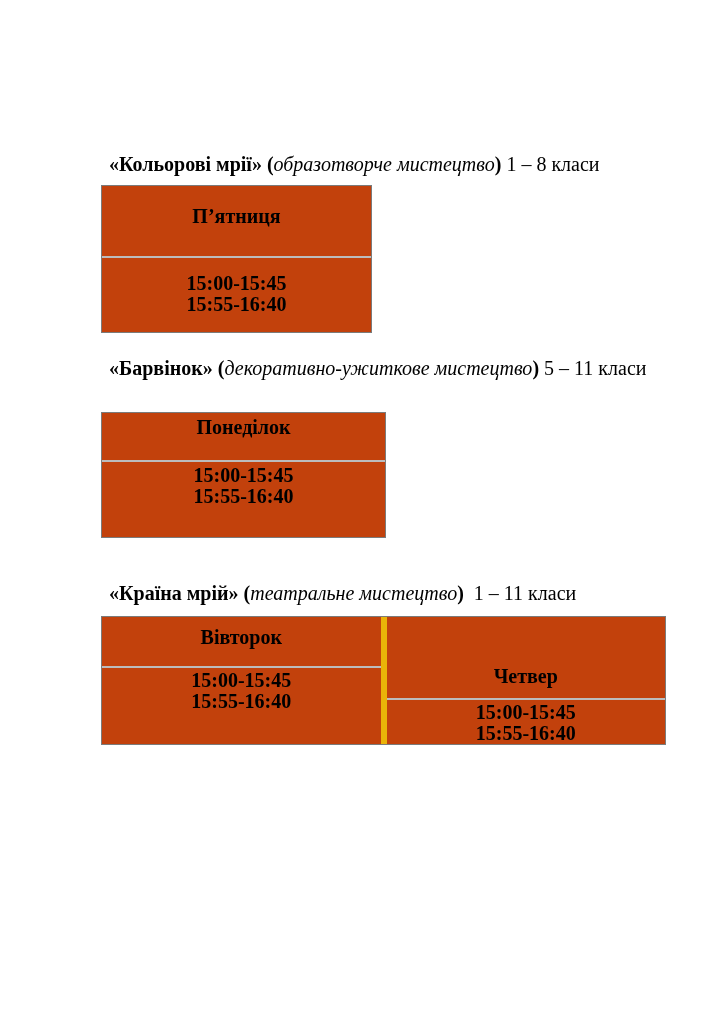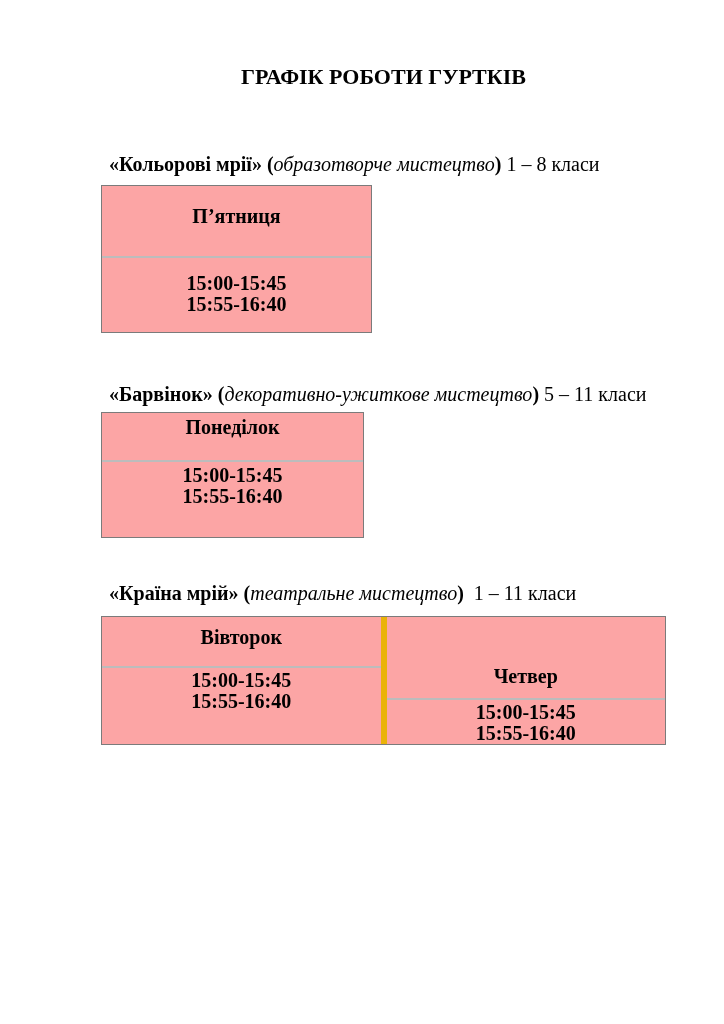--- a/index.html
+++ b/index.html
@@ -36,21 +36,21 @@
     font-size: 20px;
     line-height: 26px;
     white-space: pre-wrap;
   }
   .sec-heading .b { font-weight: bold; }
   .sec-heading .i { font-style: italic; }
   .tbl {
     position: absolute;
     box-sizing: border-box;
     border: 1px solid #7b7b7b;
-    background: #fca5a5;
+    background: #c2410c;
     display: flex;
     flex-direction: row;
     font-size: 20px;
     font-weight: bold;
     line-height: 21px;
     text-align: center;
   }
   .tbl .col {
     box-sizing: border-box;
     flex: 1 1 0;
@@ -66,40 +66,39 @@
   .tbl .times-cell {
     box-sizing: border-box;
     flex: 1 1 auto;
     overflow: hidden;
   }
   
   .tbl-1 { left: 101px; top: 185px; width: 271px; height: 148px; }
   .tbl-1 .day-cell   { height: 72px; padding-top: 20px; }
   .tbl-1 .times-cell { padding-top: 15px; }
 
-  .tbl-2 { left: 101px; top: 412px; width: 263px; height: 126px; }
+  .tbl-2 { left: 101px; top: 412px; width: 285px; height: 126px; }
   .tbl-2 .day-cell   { height: 49px; padding-top: 4px; }
   .tbl-2 .times-cell { padding-top: 3px; }
 
   .tbl-3 { left: 101px; top: 616px; width: 565px; height: 129px; }
   .tbl-3 .day-cell   { height: 51px; }
   .tbl-3 .col-tue .day-cell { padding-top: 10px; }
   .tbl-3 .col-thu .day-cell { padding-top: 1px; margin-top: 48px; }
   .tbl-3 .times-cell { padding-top: 2px; }
 
   .h-1 { top: 143px; }
-  .h-2 { top: 373px; }
+  .h-2 { top: 347px; }
   .h-3 { top: 572px; }
 </style>
 </head>
 <body>
 
 <div class="page">
 
-  <h1 class="doc-title">ГРАФІК РОБОТИ ГУРТКІВ</h1>
 
   <p class="sec-heading h-1"><span class="b">«Кольорові мрії» </span><span class="b">(</span><span class="i">образотворче мистецтво</span><span class="b">)</span><span> 1 – 8 класи</span></p>
 
   <div class="tbl tbl-1">
     <div class="col">
       <div class="day-cell">П’ятниця</div>
       <div class="times-cell">
         <div>15:00-15:45</div>
         <div>15:55-16:40</div>
       </div>

